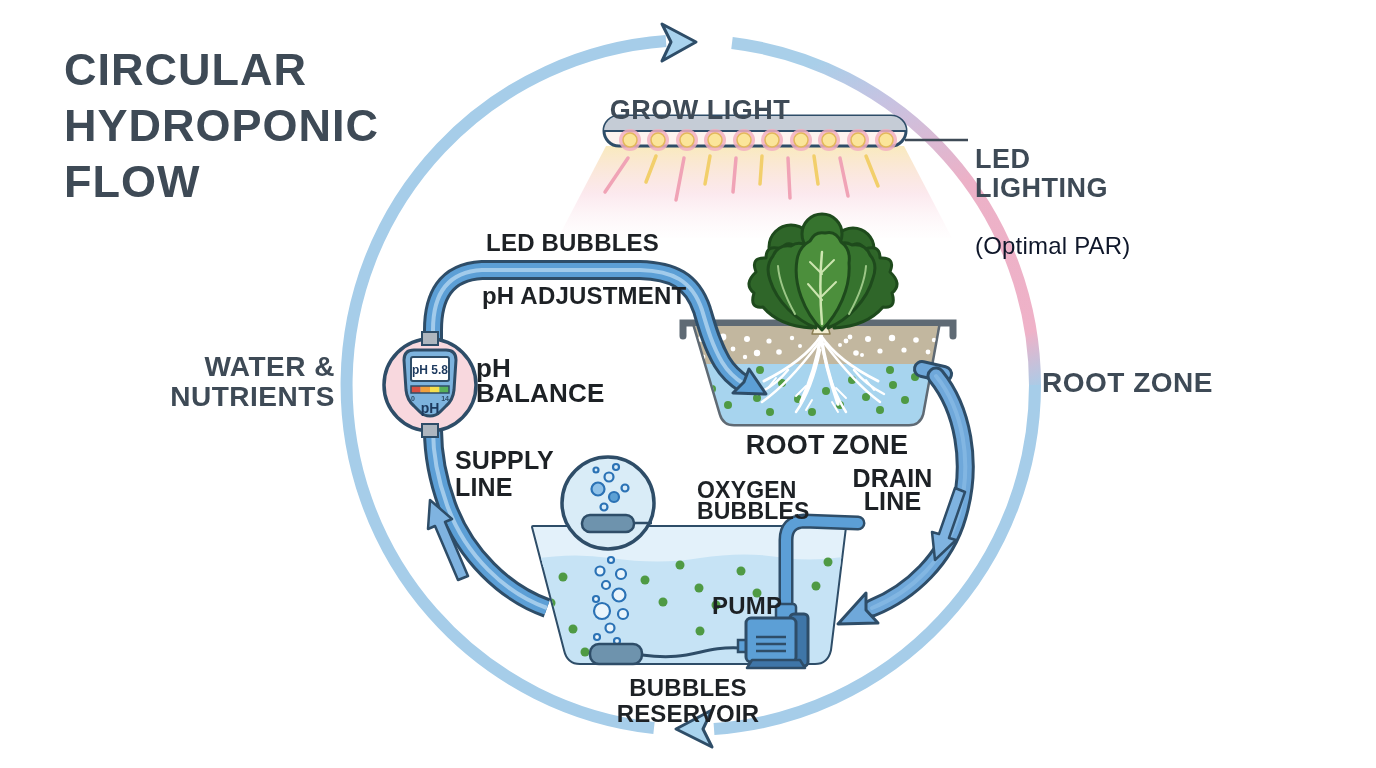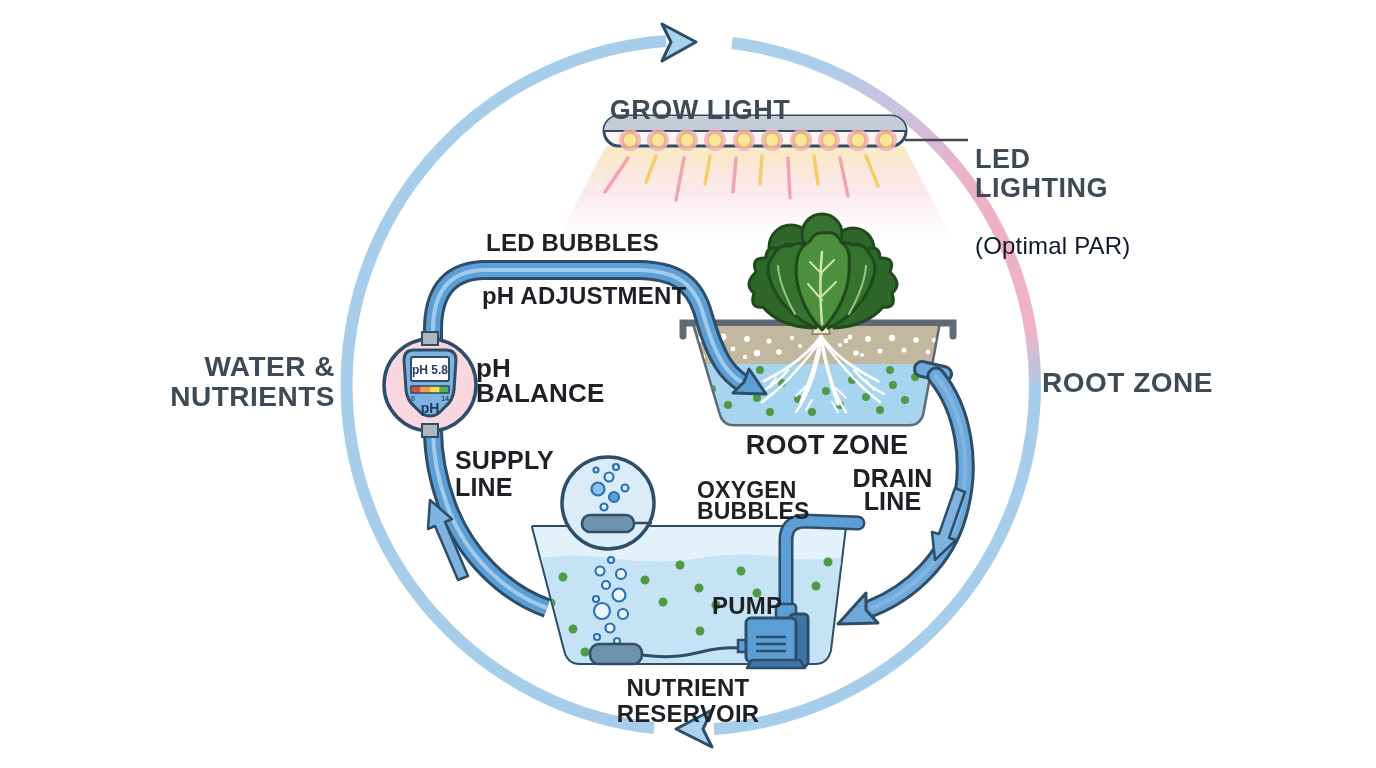--- a/index.html
+++ b/index.html
@@ -333,20 +333,23 @@
       <circle cx="604" cy="507" r="3.5" fill="#d7ebf8"></circle>
       <circle cx="616" cy="467" r="3" fill="#d7ebf8"></circle>
       <circle cx="625" cy="488" r="3.5" fill="#d7ebf8"></circle>
       <circle cx="596" cy="470" r="2.5" fill="#d7ebf8"></circle>
     </g>
     <line x1="632" y1="523" x2="652" y2="523" stroke="#2e4d68" stroke-width="2.5"></line>
     <rect x="582" y="515" width="52" height="17" rx="8" fill="#6e93ad" stroke="#2e4d68" stroke-width="2.5"></rect>
   </g>
 </svg>
 
+<div class="title">CIRCULAR
+HYDROPONIC
+FLOW</div>
 
 <div class="lbl slate grow-light">GROW LIGHT</div>
 
 <div class="lbl slate led-lighting">
   <div>LED LIGHTING</div>
   <div class="sub">(Optimal PAR)</div>
 </div>
 
 <div class="lbl slate water-nutrients">WATER &amp;
 NUTRIENTS</div>
@@ -366,15 +369,15 @@
 <div class="lbl ink oxygen-bubbles">OXYGEN
 BUBBLES</div>
 
 <div class="lbl ink root-zone-inner">ROOT ZONE</div>
 
 <div class="lbl ink drain-line">DRAIN
 LINE</div>
 
 <div class="lbl ink pump">PUMP</div>
 
-<div class="lbl ink nutrient-reservoir">NUTRIENT RESERVOIR</div>
+<div class="lbl ink nutrient-reservoir">BUBBLES RESERVOIR</div>
 
 </div>
 
 </body></html>

